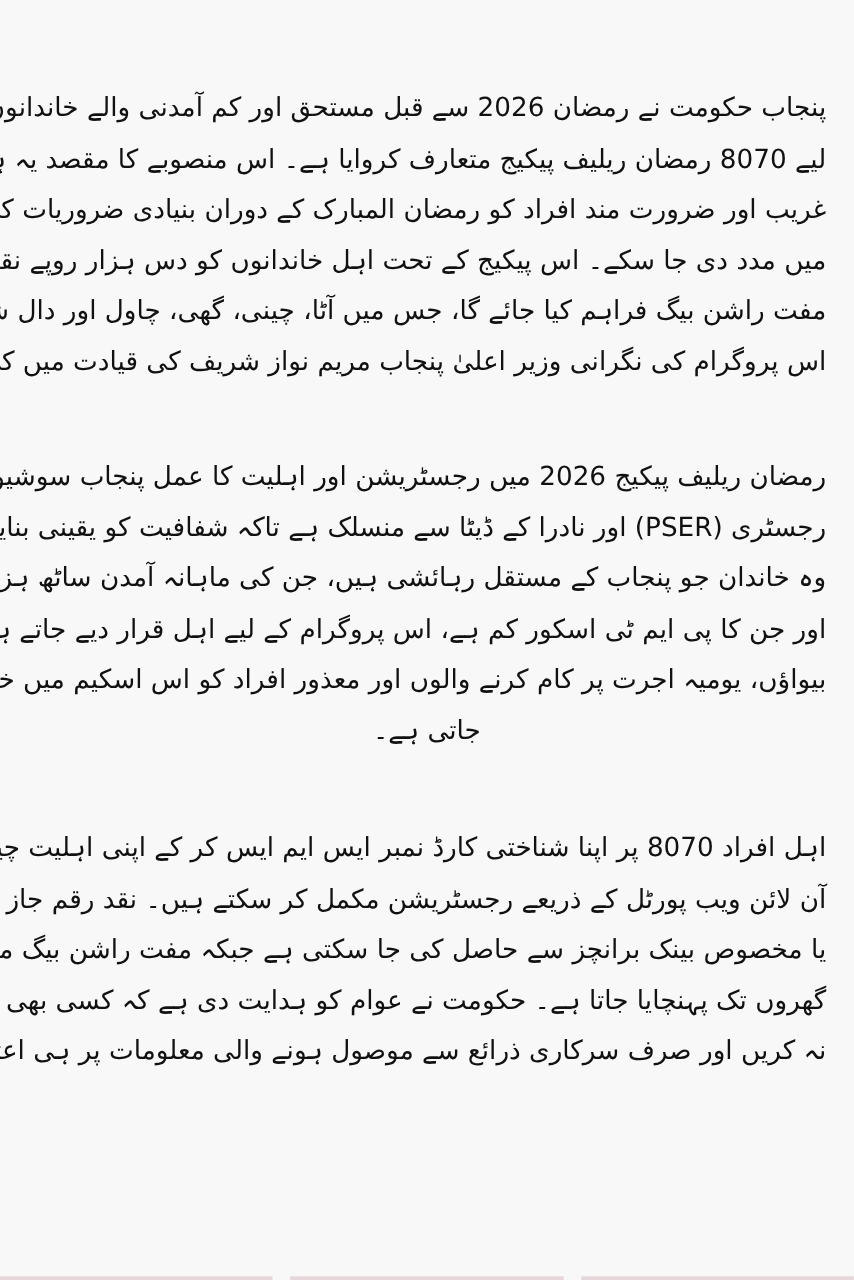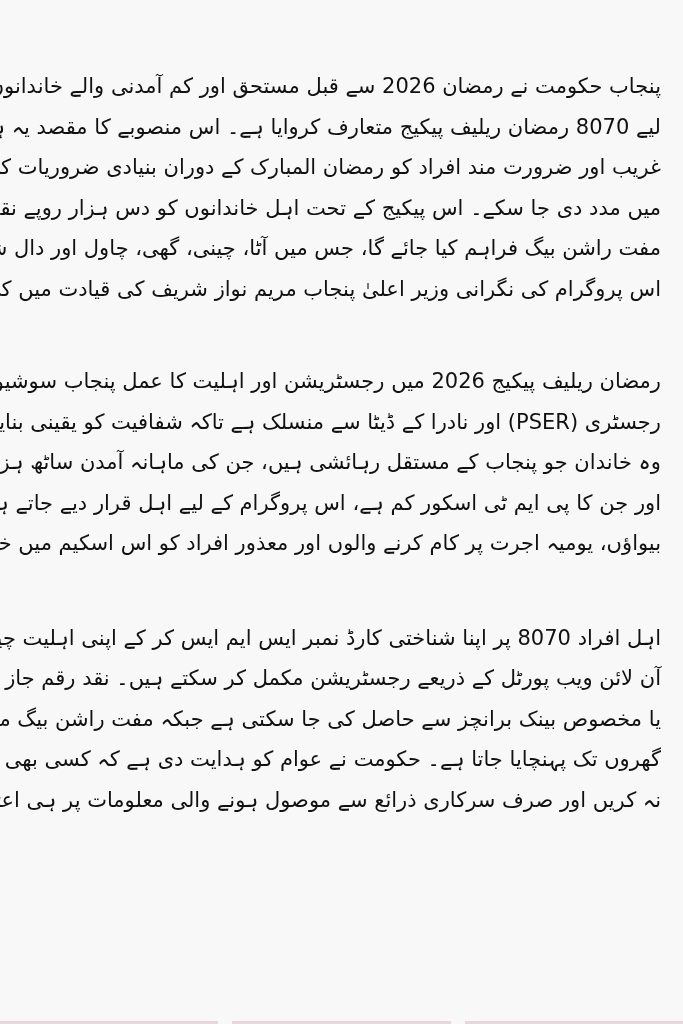--- a/index.html
+++ b/index.html
@@ -62,20 +62,21 @@
     <span class="line">مفت راشن بیگ فراہم کیا جائے گا، جس میں آٹا، چینی، گھی، چاول اور دال شامل ہوں گے۔</span>
     <span class="line">اس پروگرام کی نگرانی وزیر اعلیٰ پنجاب مریم نواز شریف کی قیادت میں کی جا رہی ہے۔</span>
   </p>
 
   <p class="para para-2">
     <span class="line">رمضان ریلیف پیکیج 2026 میں رجسٹریشن اور اہلیت کا عمل پنجاب سوشیو اکنامک 8070</span>
     <span class="line">رجسٹری (PSER) اور نادرا کے ڈیٹا سے منسلک ہے تاکہ شفافیت کو یقینی بنایا جا سکے۔</span>
     <span class="line">وہ خاندان جو پنجاب کے مستقل رہائشی ہیں، جن کی ماہانہ آمدن ساٹھ ہزار روپے سے کم ہے</span>
     <span class="line">اور جن کا پی ایم ٹی اسکور کم ہے، اس پروگرام کے لیے اہل قرار دیے جاتے ہیں۔</span>
     <span class="line">بیواؤں، یومیہ اجرت پر کام کرنے والوں اور معذور افراد کو اس اسکیم میں خصوصی ترجیح دی</span>
+    <span class="line">جاتی ہے۔</span>
   </p>
 
   <p class="para para-3">
     <span class="line">اہل افراد 8070 پر اپنا شناختی کارڈ نمبر ایس ایم ایس کر کے اپنی اہلیت چیک کر سکتے ہیں یا</span>
     <span class="line">آن لائن ویب پورٹل کے ذریعے رجسٹریشن مکمل کر سکتے ہیں۔ نقد رقم جاز کیش، ایزی پیسہ</span>
     <span class="line">یا مخصوص بینک برانچز سے حاصل کی جا سکتی ہے جبکہ مفت راشن بیگ مستحق افراد کے</span>
     <span class="line">گھروں تک پہنچایا جاتا ہے۔ حکومت نے عوام کو ہدایت دی ہے کہ کسی بھی قسم کی فیس ادا</span>
     <span class="line">نہ کریں اور صرف سرکاری ذرائع سے موصول ہونے والی معلومات پر ہی اعتماد کریں۔</span>
   </p>
 </main>

